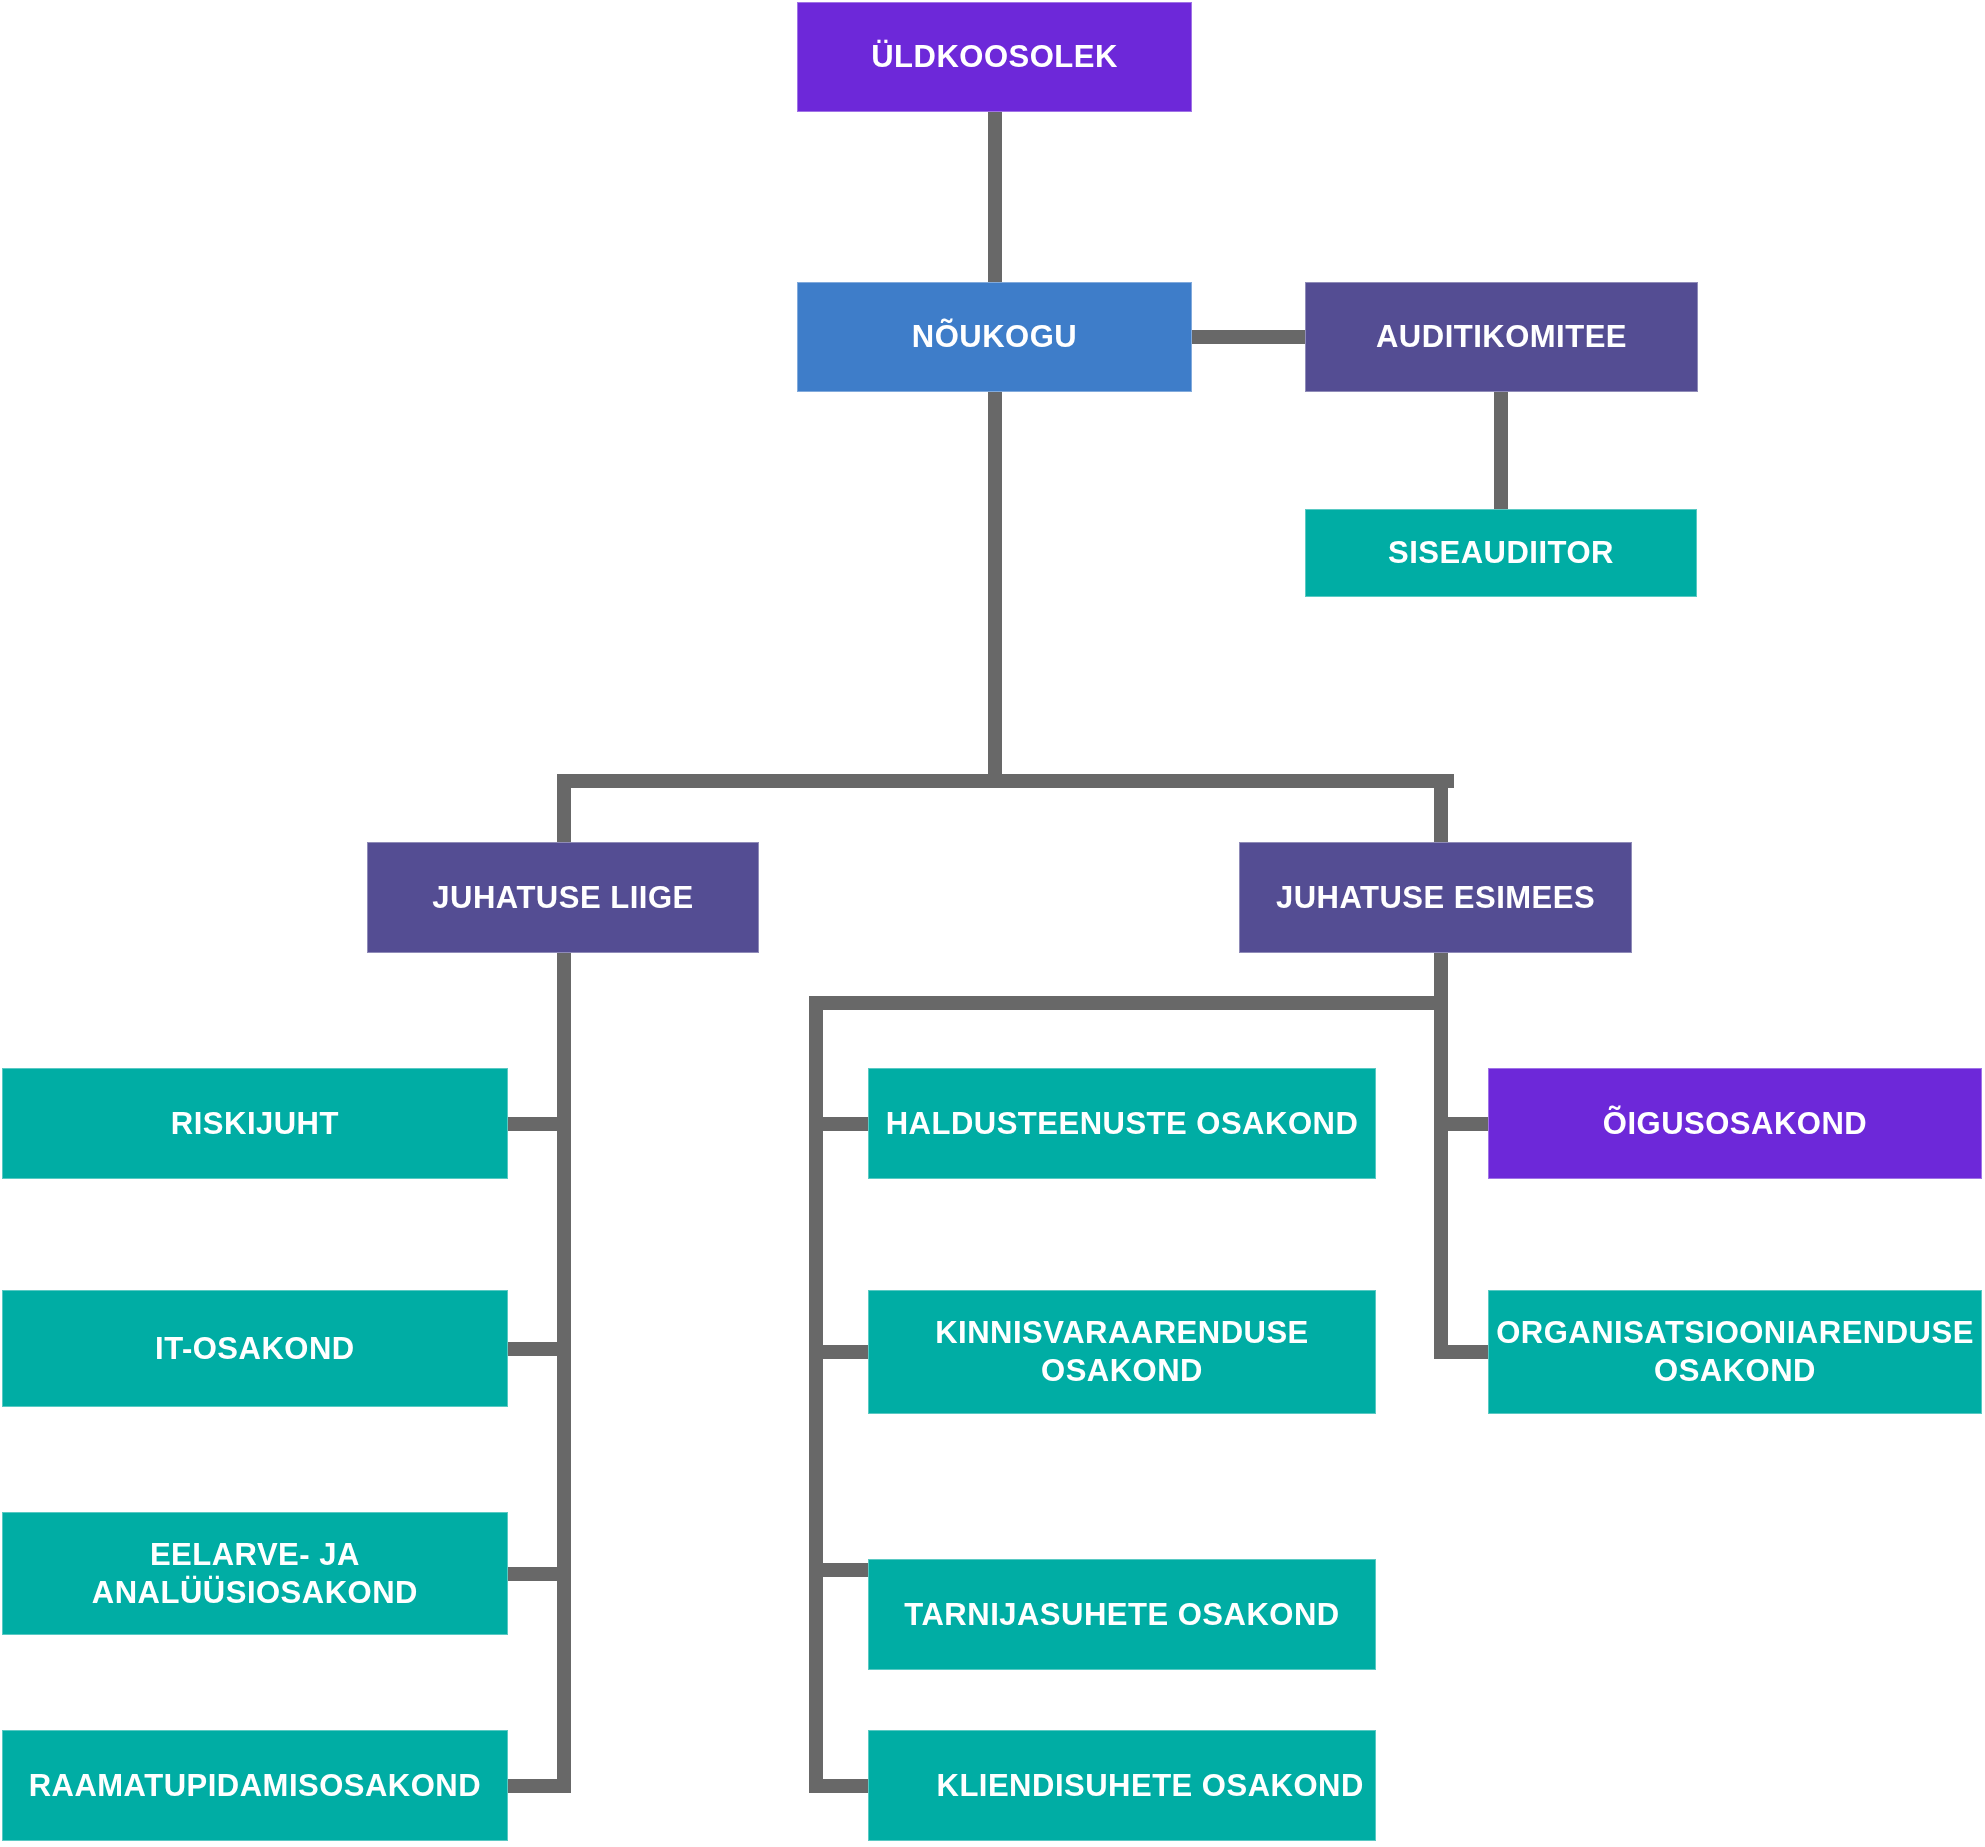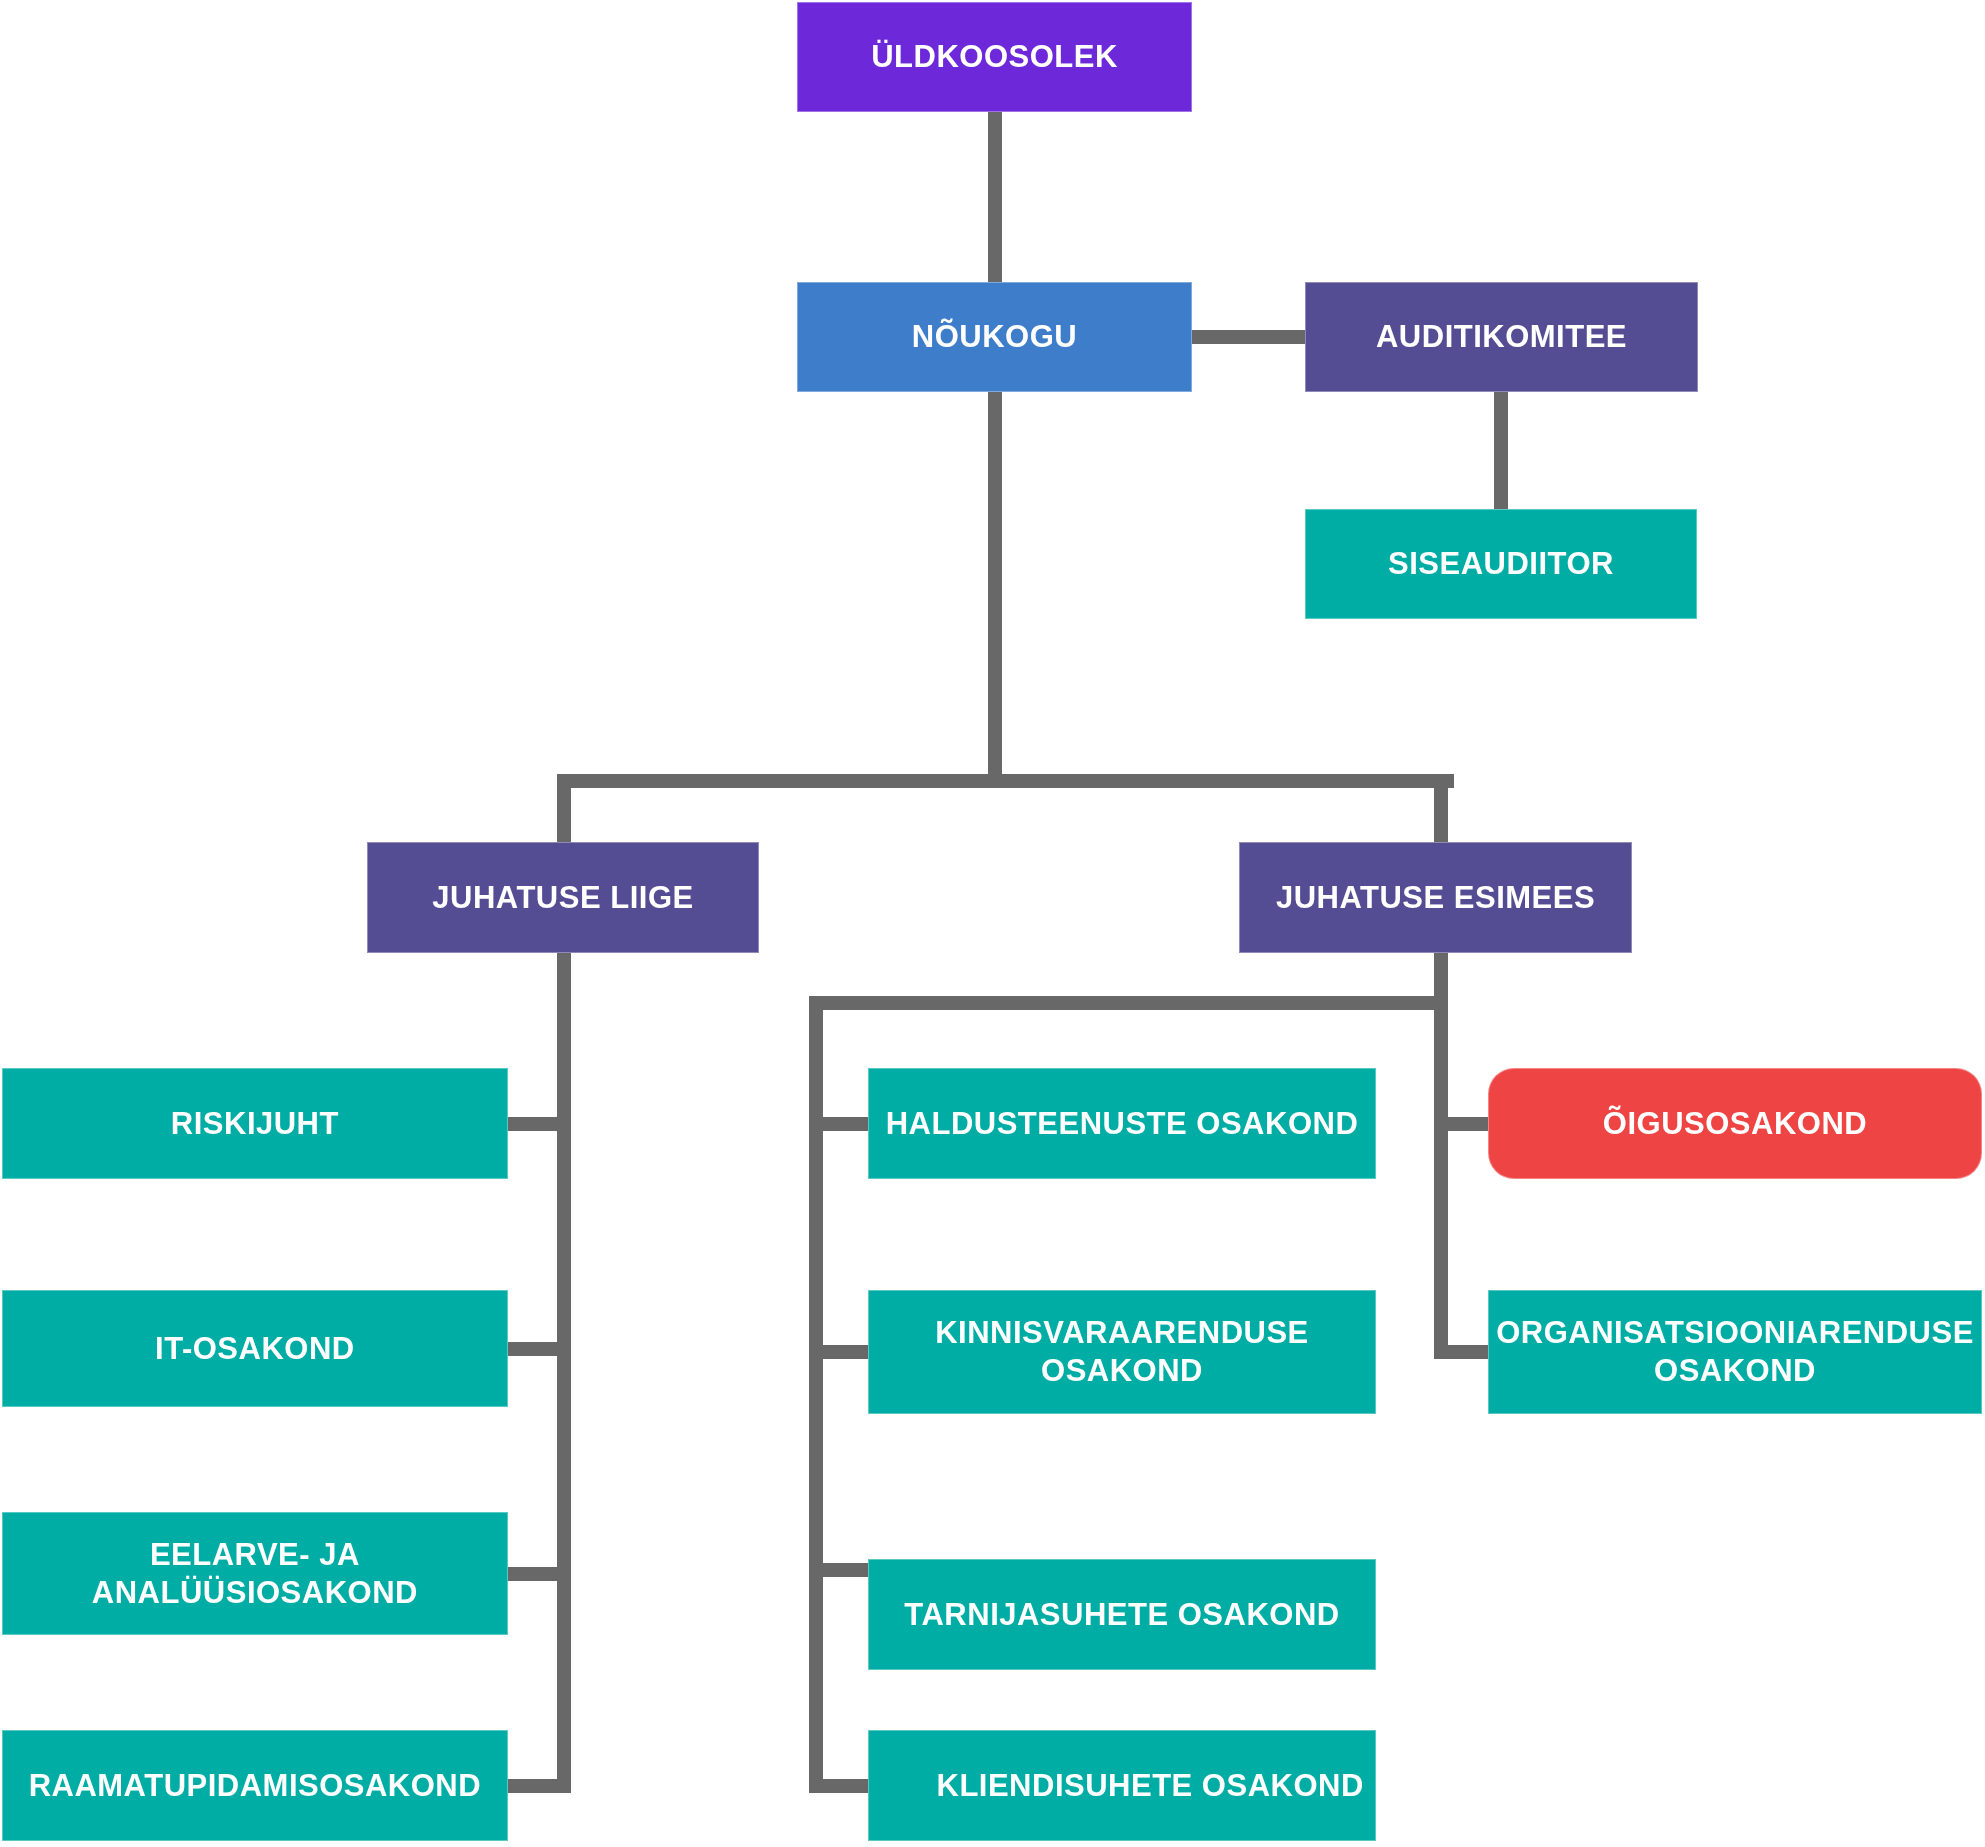--- a/index.html
+++ b/index.html
@@ -22,21 +22,21 @@
     padding:0 11.2px;
     box-sizing:border-box;
     border:1.9px solid rgba(255,255,255,0.35);
   }
   .line{position:absolute;}
 
   
   #n-uldkoosolek      {left:797px;  top:1.9px;    width:395px; height:110px;}
   #n-noukogu          {left:797px;  top:282px;  width:395px; height:110px;}
   #n-auditikomitee    {left:1305px; top:282px;  width:393px; height:110px;}
-  #n-siseaudiitor     {left:1305px; top:509px;  width:392px; height:110px;}
+  #n-siseaudiitor     {left:1305px; top:509px;  width:392px; height:88px;}
   #n-juhatuse-liige   {left:367px;  top:842px;  width:392px; height:111px;}
   #n-juhatuse-esimees {left:1239px; top:842px;  width:393px; height:111px;}
   #n-riskijuht        {left:1.9px;    top:1068px; width:506px; height:111px;}
   #n-it-osakond       {left:1.9px;    top:1290px; width:506px; height:117px;}
   #n-eelarve          {left:1.9px;    top:1512px; width:506px; height:123px;}
   #n-raamatupidamis   {left:1.9px;    top:1730px; width:506px; height:111px;}
   #n-haldusteenuste   {left:868px;  top:1068px; width:508px; height:111px;}
   #n-kinnisvara       {left:868px;  top:1290px; width:508px; height:124px;}
   #n-tarnijasuhete    {left:868px;  top:1515px; width:508px; height:111px;margin-top:44px;}
   #n-kliendisuhete    {left:868px;  top:1730px; width:508px; height:111px;justify-content:flex-end;}
@@ -128,21 +128,21 @@
   </div>
   <div class="node" id="n-kinnisvara" style="background: rgb(0, 173, 164);">
     <span>KINNISVARAARENDUSE OSAKOND</span>
   </div>
   <div class="node" id="n-tarnijasuhete" style="background: rgb(0, 173, 164);">
     <span>TARNIJASUHETE OSAKOND</span>
   </div>
   <div class="node" id="n-kliendisuhete" style="background: rgb(0, 173, 164);">
     <span>KLIENDISUHETE OSAKOND</span>
   </div>
-  <div class="node" id="n-oigusosakond" style="background: #ef4444; border-radius: 26px;">
+  <div class="node" id="n-oigusosakond" style="background: #6d28d9;">
     <span>ÕIGUSOSAKOND</span>
   </div>
   <div class="node" id="n-organisatsiooni" style="background: rgb(0, 173, 164);">
     <span>ORGANISATSIOONIARENDUSE OSAKOND</span>
   </div>
 
 </div>
 
 
 </body></html>

